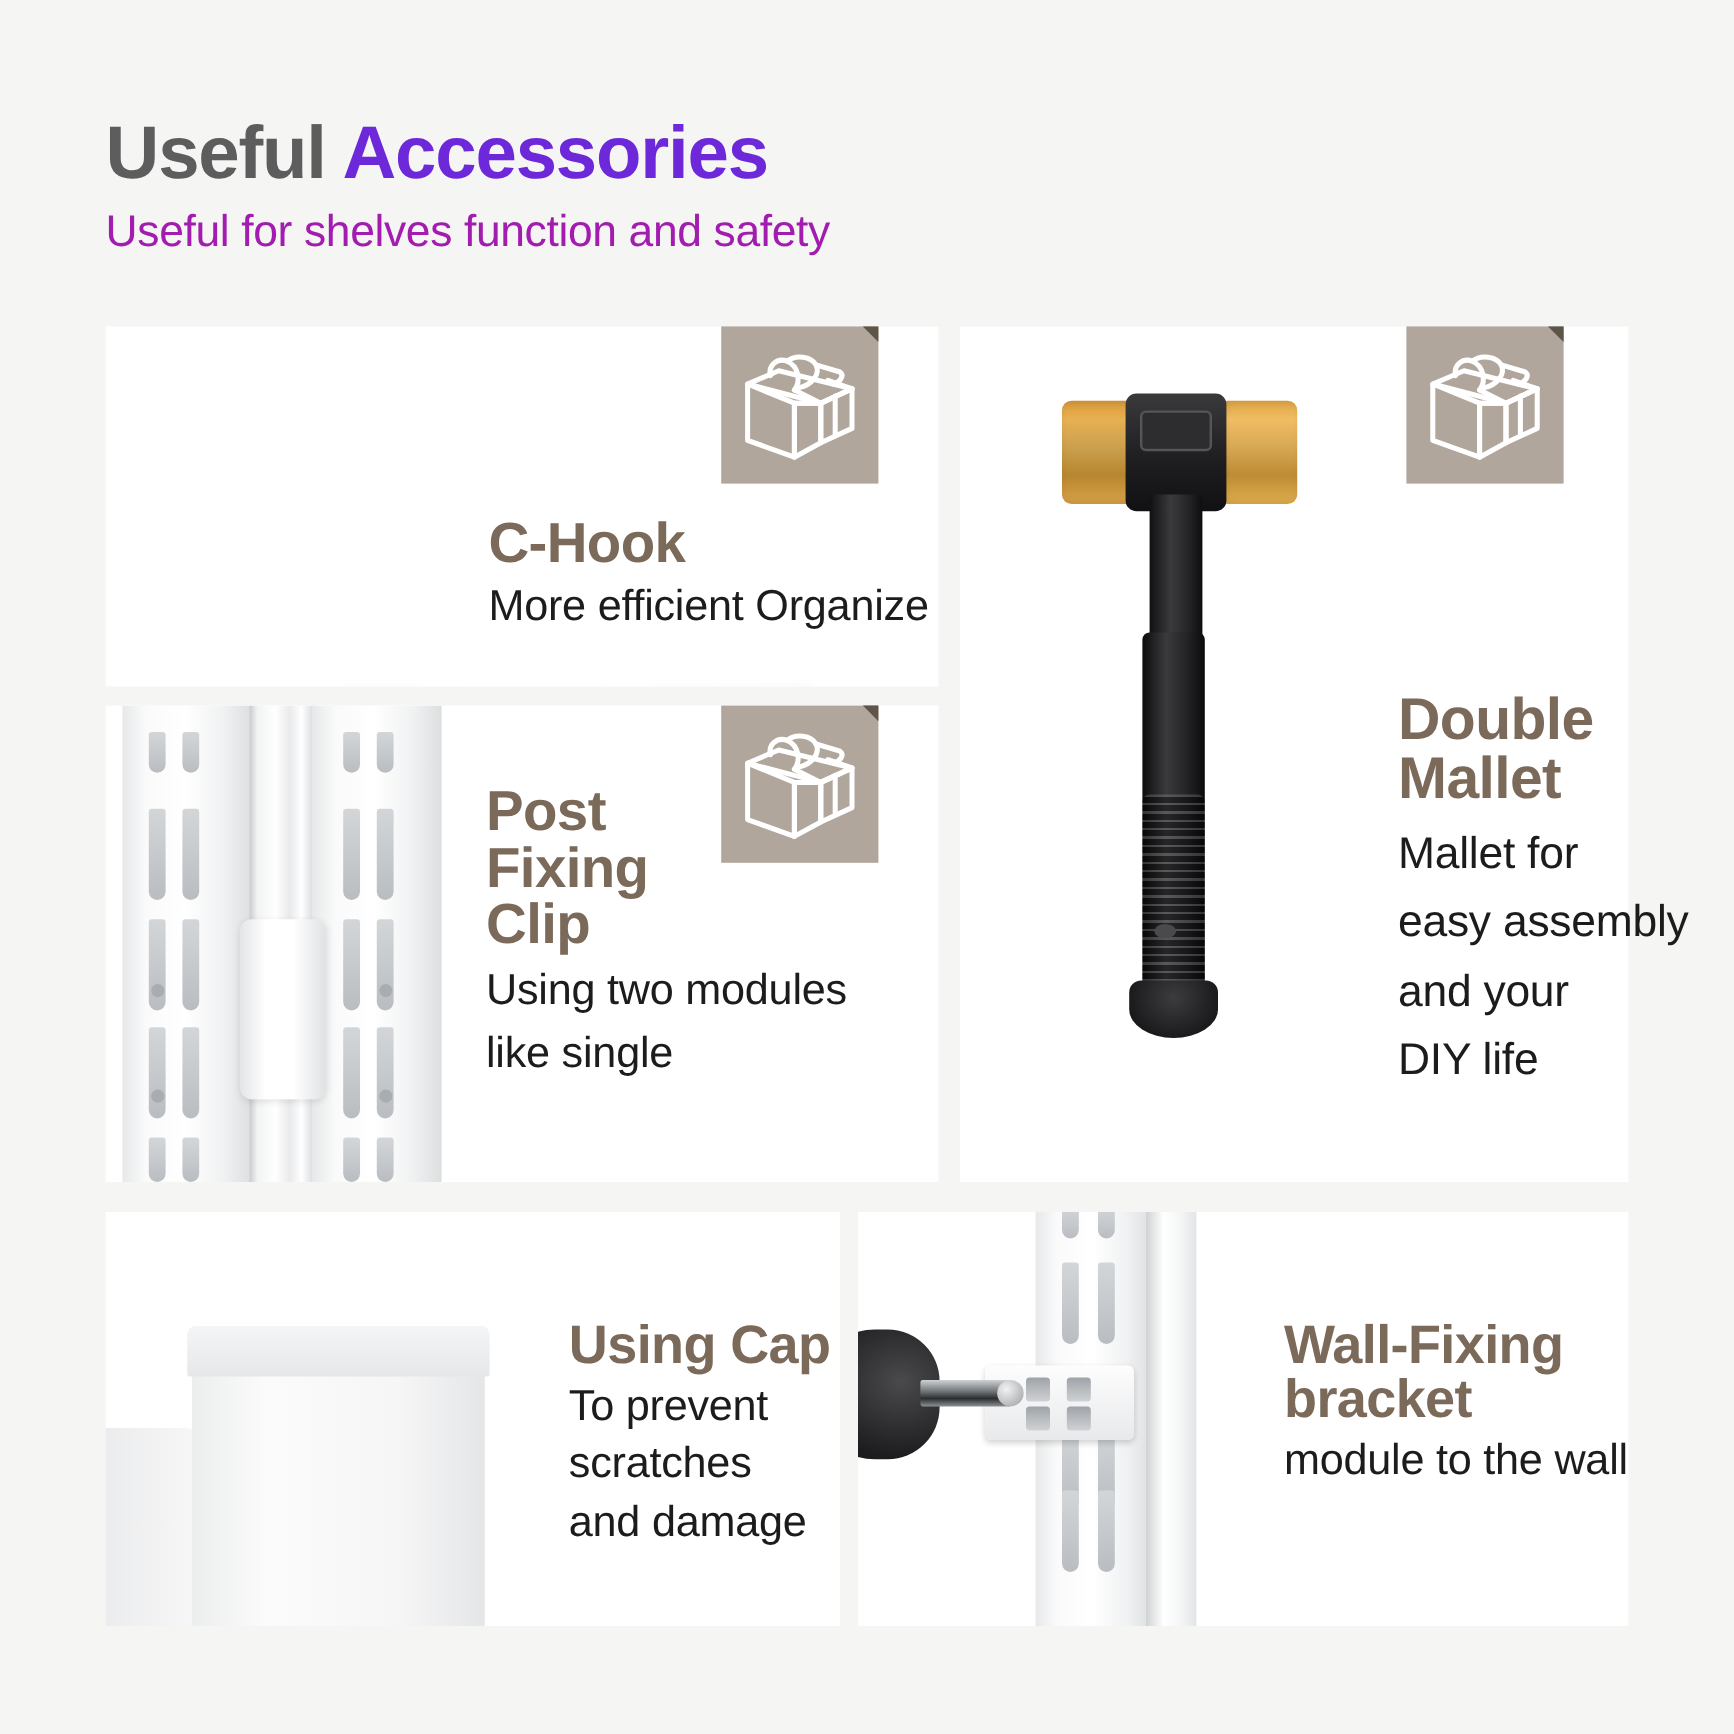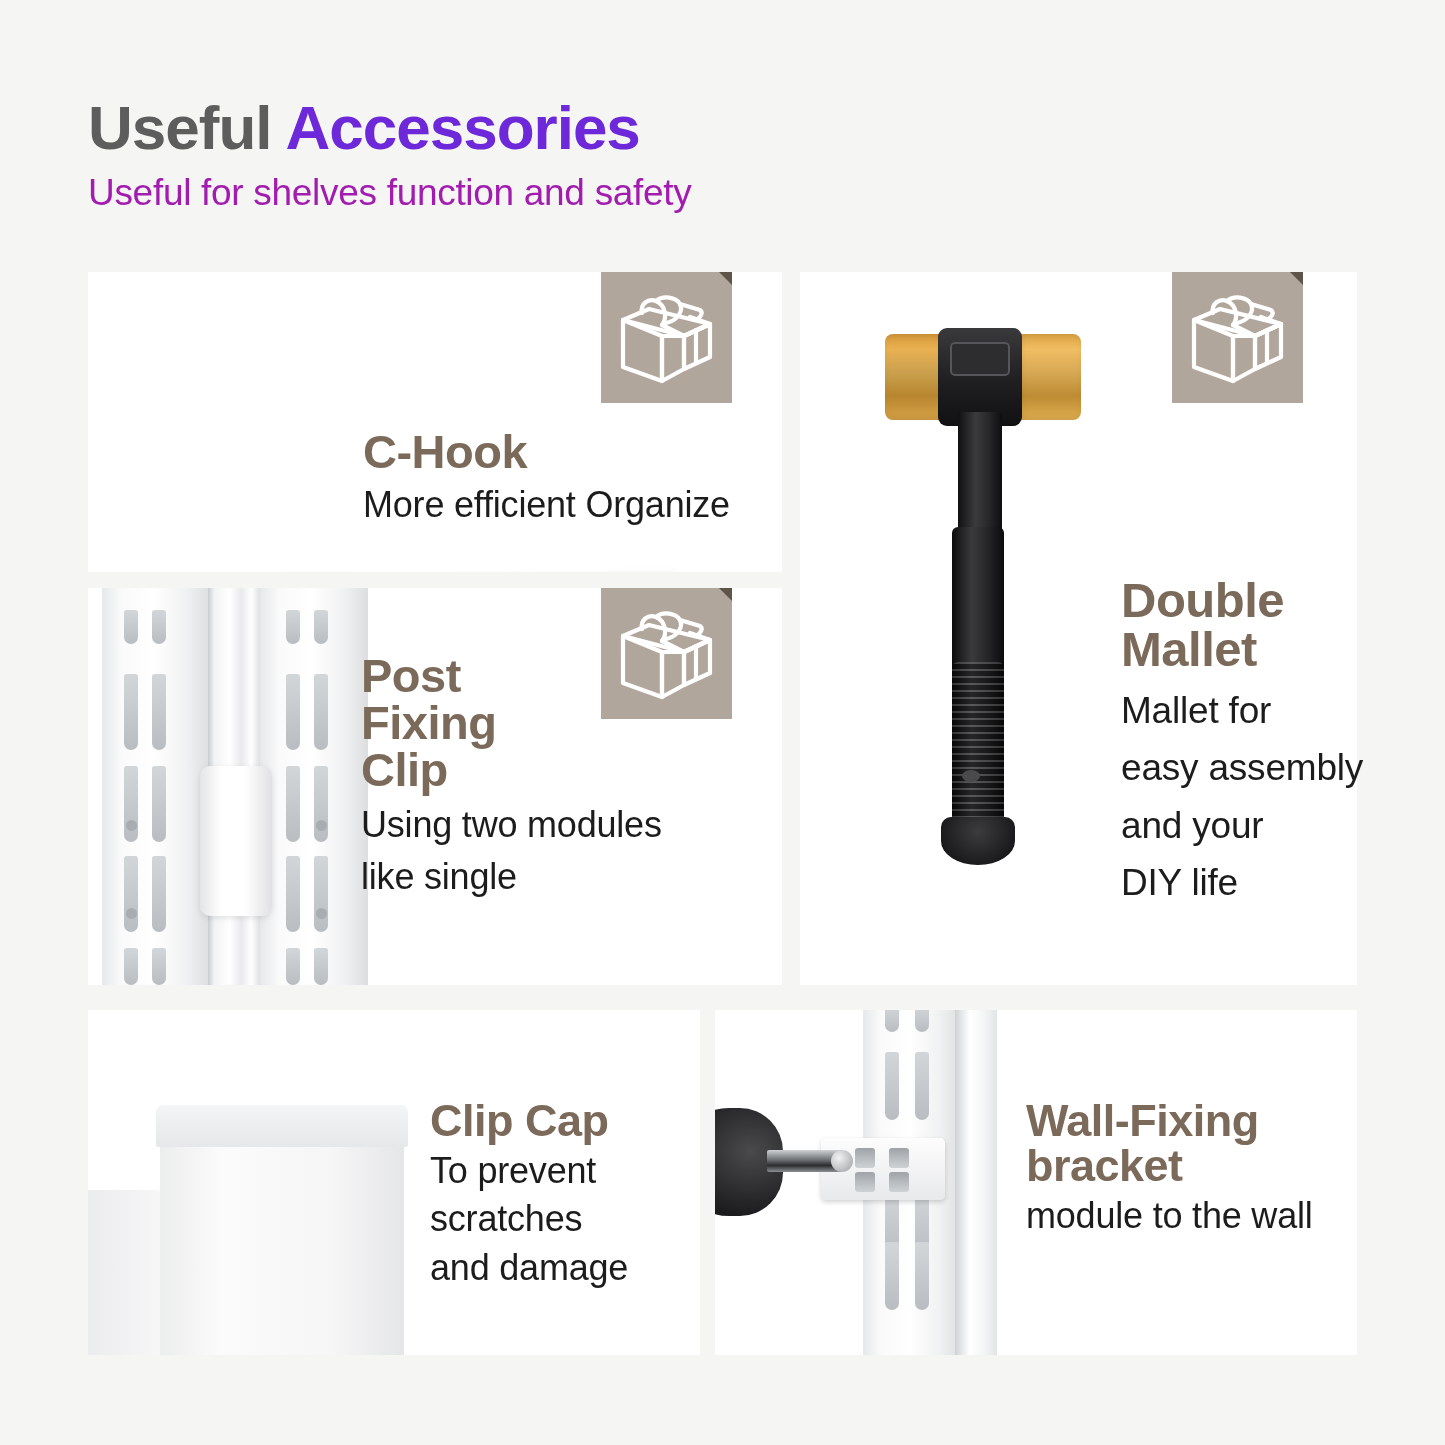--- a/index.html
+++ b/index.html
@@ -57,21 +57,21 @@
     width: 0; height: 0;
     border-left: 13px solid transparent;
     border-top: 13px solid #5e5549;
   }
   .badge svg { position: absolute; left: 17px; top: 19px; }
   .badge-chook  { left: 601px; top: 272px; }
   .badge-clip   { left: 601px; top: 588px; }
   .badge-mallet { left: 1172px; top: 272px; }
 
   
-  .txt { position: absolute; }
+  .txt { position: absolute; margin-left: 44px; }
   .head {
     color: #7b6a59;
     font-weight: bold;
     letter-spacing: -0.5px;
     line-height: 1.0;
   }
   .desc {
     color: #1c1c1c;
     font-weight: normal;
     line-height: 1.12;
@@ -456,21 +456,21 @@
 
 <div class="txt txt-clip">
   <div class="head">Post</div>
   <div class="head">Fixing</div>
   <div class="head">Clip</div>
   <div class="desc">Using two modules</div>
   <div class="desc">like single</div>
 </div>
 
 <div class="txt txt-cap">
-  <div class="head">Clip Cap</div>
+  <div class="head">Using Cap</div>
   <div class="desc">To prevent</div>
   <div class="desc">scratches</div>
   <div class="desc">and damage</div>
 </div>
 
 <div class="txt txt-wall">
   <div class="head">Wall-Fixing</div>
   <div class="head">bracket</div>
   <div class="desc">module to the wall</div>
 </div>

